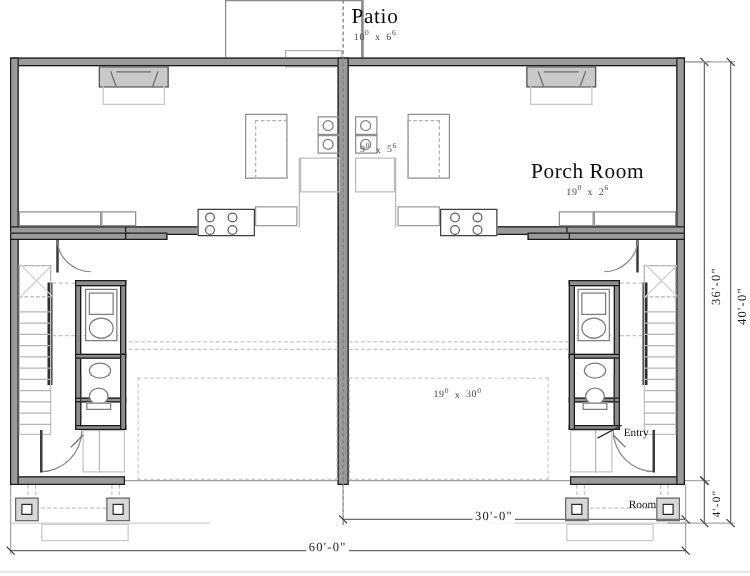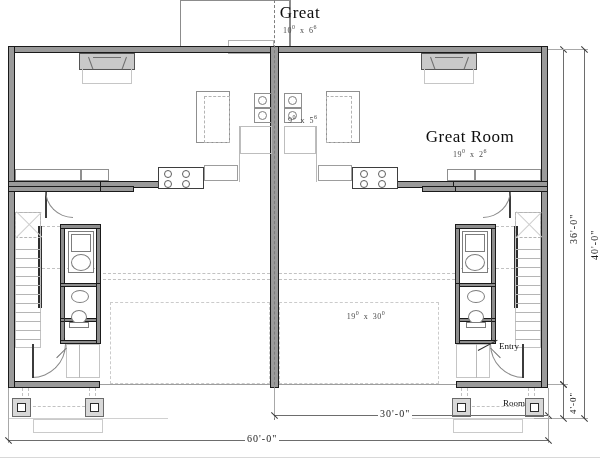--- a/index.html
+++ b/index.html
@@ -59,21 +59,21 @@
 </style>
 </head>
 <body>
 
 <div id="plan">
 
   <div class="thinbox" style="left:180px;top:0px;width:110px;height:49px;border-color:#8c8c8c;"></div>
   <div class="thinbox" style="left:289px;top:0px;width:0px;height:49px;border-color:#8c8c8c;"></div>
 
   <div class="room-label" style="left:255px;top:4px;width:90px;">
-    <div class="nm">Great</div>
+    <div class="nm">Patio</div>
     <div class="dim">
       <span>10</span><sup>0</sup>
       <span style="padding:0 2px;">x</span>
       <span>6</span><sup>6</sup>
     </div>
   </div>
 
   <div class="thinbox" style="left:228px;top:40px;width:46px;height:14px;border-color:#b0b0b0;"></div>
 
   <div class="wall" style="left:8px;top:46px;width:540px;height:7px;"></div>
@@ -152,21 +152,21 @@
 
   <div class="room-label" style="left:281px;top:112px;width:70px;text-align:left;">
     <div class="dim" style="text-align:left;padding-left:7px;">
       <span>9</span><sup>0</sup>
       <span style="padding:0 2px;">x</span>
       <span>5</span><sup>6</sup>
     </div>
   </div>
 
   <div class="room-label" style="left:400px;top:128px;width:140px;">
-    <div class="nm">Great  Room</div>
+    <div class="nm">Porch  Room</div>
     <div class="dim">
       <span>19</span><sup>0</sup>
       <span style="padding:0 2px;">x</span>
       <span>2</span><sup>6</sup>
     </div>
   </div>
 
   <div class="wall" style="left:38px;top:226px;width:4px;height:82px;background:#2f2f2f;border:none;"></div>
   <div class="thinbox" style="left:15px;top:212px;width:26px;height:136px;border-color:#c2c2c2;"></div>
   <div class="tread" style="left:15px;top:249px;width:26px;"></div>

